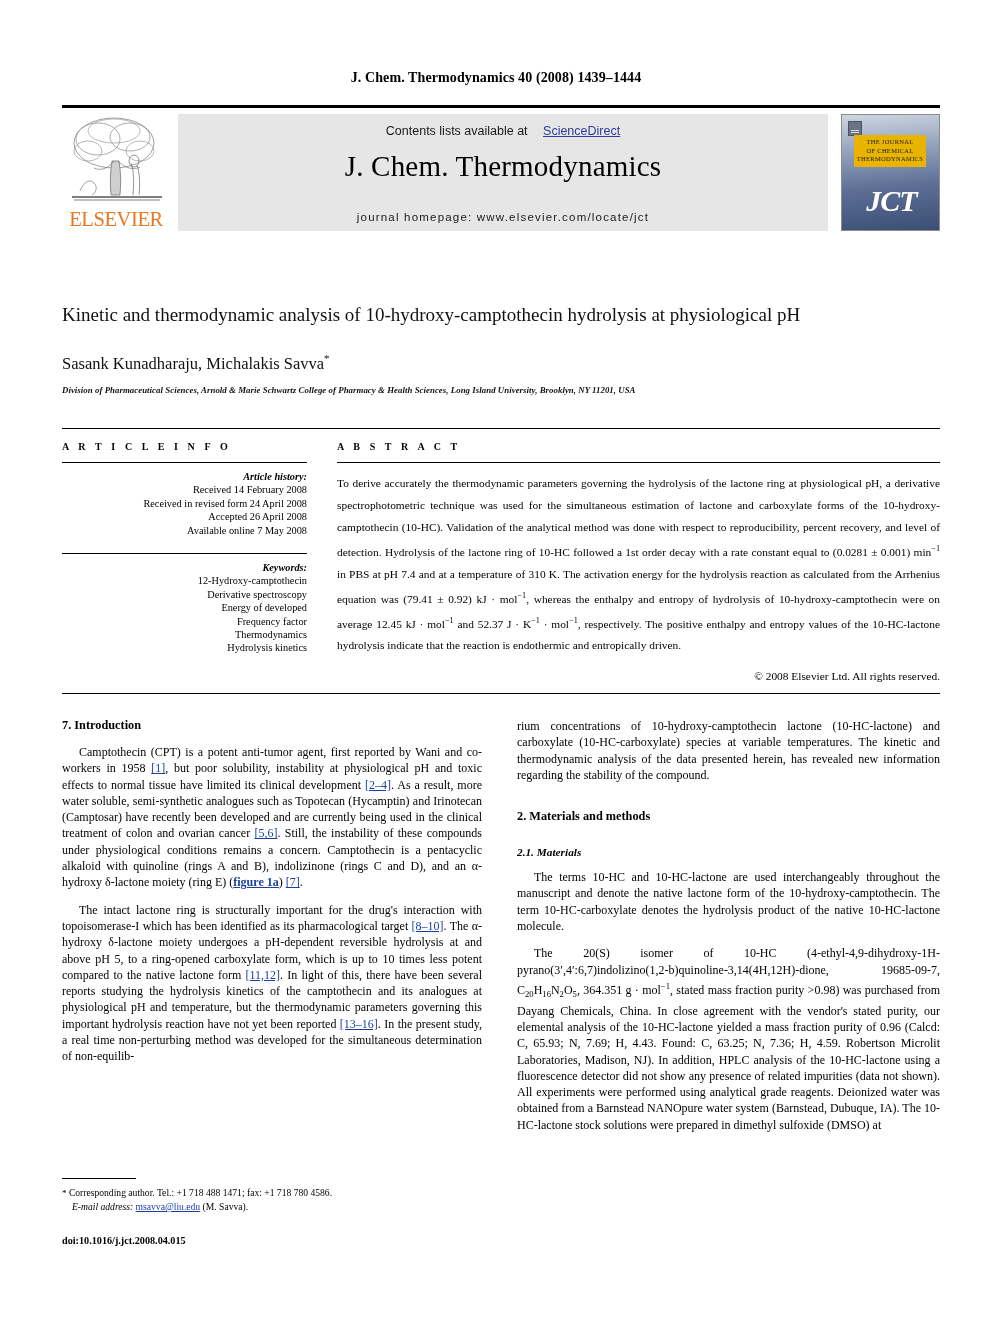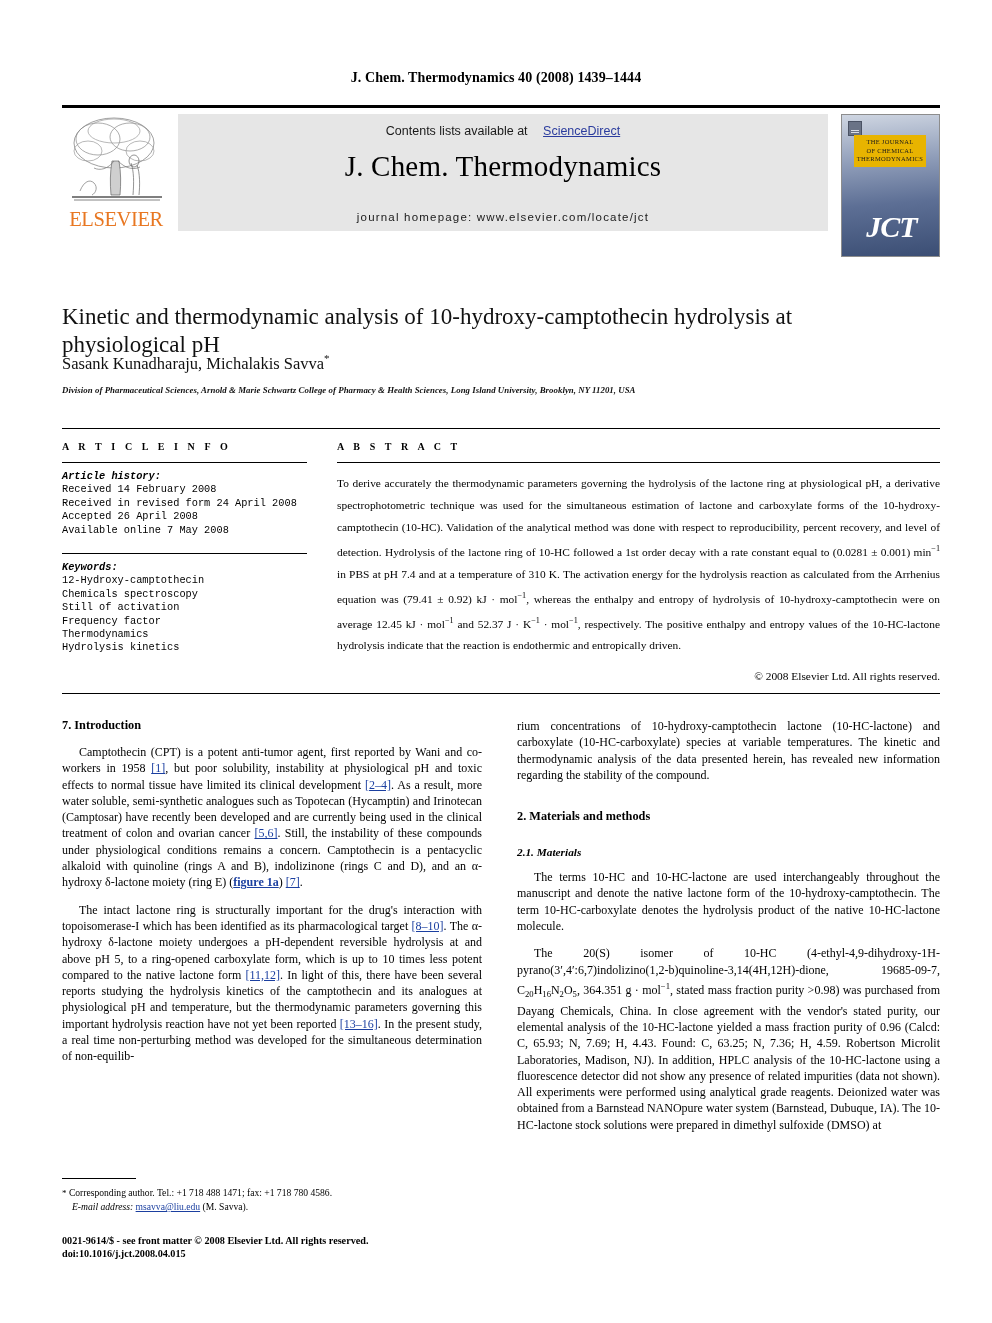--- a/index.html
+++ b/index.html
@@ -114,21 +114,21 @@
     font-family: "Liberation Sans", sans-serif;
     font-size: 11.5px;
     letter-spacing: 1.2px;
     color: #1a1a1a;
   }
   .jct-cover {
     position: absolute;
     top: 9px;
     left: 779px;
     width: 99px;
-    height: 143px;
+    height: 117px;
     background: linear-gradient(175deg, #cfd6e2 0%, #8e9cb8 34%, #5d6f95 62%, #3b4e74 100%);
     border: 1px solid #8d8d8d;
     box-sizing: border-box;
   }
   .jct-mini-logo {
     position: absolute;
     top: 6px;
     left: 6px;
     width: 14px;
     height: 15px;
@@ -175,21 +175,21 @@
     letter-spacing: -1px;
   }
 
   
   .title {
     position: absolute;
     top: 288px;
     left: 62px;
     width: 830px;
     font-family: "Liberation Serif", serif;
-    font-size: 23px;
+    font-size: 19px;
     line-height: 28px;
     font-weight: normal;
     color: #111;
   }
   .authors {
     position: absolute;
     top: 352px;
     left: 62px;
     width: 830px;
     font-family: "Liberation Serif", serif;
@@ -239,24 +239,25 @@
     font-weight: bold;
     font-size: 10px;
     letter-spacing: 3.6px;
   }
   .thin-rule {
     height: 1px;
     background: #000;
     margin-top: 10px;
   }
   .info-block {
-    font-family: Liberation Mono, monospace;
+    font-family: Liberation Serif, serif;
     font-size: 10.3px;
     line-height: 13.4px;
     margin-top: 7px;
+    text-align: right;
   }
   .info-block .lbl {
     font-style: italic;
     font-weight: bold;
   }
   .info-block div { white-space: nowrap; }
   .abs-text {
     font-family: "Liberation Serif", serif;
     font-size: 11.4px;
     line-height: 22px;
@@ -419,22 +420,22 @@
       <div class="lbl">Article history:</div>
       <div>Received 14 February 2008</div>
       <div>Received in revised form 24 April 2008</div>
       <div>Accepted 26 April 2008</div>
       <div>Available online 7 May 2008</div>
     </div>
     <div class="thin-rule" style="margin-top:16px"></div>
     <div class="info-block">
       <div class="lbl">Keywords:</div>
       <div>12-Hydroxy-camptothecin</div>
-      <div>Chemicals spectroscopy</div>
-      <div>Still of activation</div>
+      <div>Derivative spectroscopy</div>
+      <div>Energy of developed</div>
       <div>Frequency factor</div>
       <div>Thermodynamics</div>
       <div>Hydrolysis kinetics</div>
     </div>
   </div>
 
   <div class="col-abs">
     <div class="sec-head">A B S T R A C T</div>
     <div class="thin-rule"></div>
     <div class="abs-text"><span>To derive accurately the thermodynamic parameters governing the hydrolysis of the lactone ring at physiological pH, a derivative spectrophotometric technique was used for the simultaneous estimation of lactone and carboxylate forms of the 10-hydroxy-camptothecin (10-HC). Validation of the analytical method was done with respect to reproducibility, percent recovery, and level of detection. Hydrolysis of the lactone ring of 10-HC followed a 1st order decay with a rate constant equal to (0.0281 ± 0.001) min</span><sup>−1</sup><span> in PBS at pH 7.4 and at a temperature of 310 K. The activation energy for the hydrolysis reaction as calculated from the Arrhenius equation was (79.41 ± 0.92) kJ · mol</span><sup>−1</sup><span>, whereas the enthalpy and entropy of hydrolysis of 10-hydroxy-camptothecin were on average 12.45 kJ · mol</span><sup>−1</sup><span> and 52.37 J · K</span><sup>−1</sup><span> · mol</span><sup>−1</sup><span>, respectively. The positive enthalpy and entropy values of the 10-HC-lactone hydrolysis indicate that the reaction is endothermic and entropically driven.</span></div>
@@ -460,17 +461,16 @@
   <div class="foot-rule"></div>
   <div class="footnote">
     <div>
       <span class="star">*</span>
       <span>Corresponding author. Tel.: +1 718 488 1471; fax: +1 718 780 4586.</span>
     </div>
     <div style="padding-left:10px"><span class="em">E-mail address:</span> <a class="mail-link" href="#">msavva@liu.edu</a><span> (M. Savva).</span></div>
   </div>
 
   <div class="imprint">
-    <div>0021-9614/$ - see front matter © 2008 Elsevier Ltd. All rights reserved.</div>
     <div>doi:10.1016/j.jct.2008.04.015</div>
   </div>
 
 </div>
 
 </body></html>

